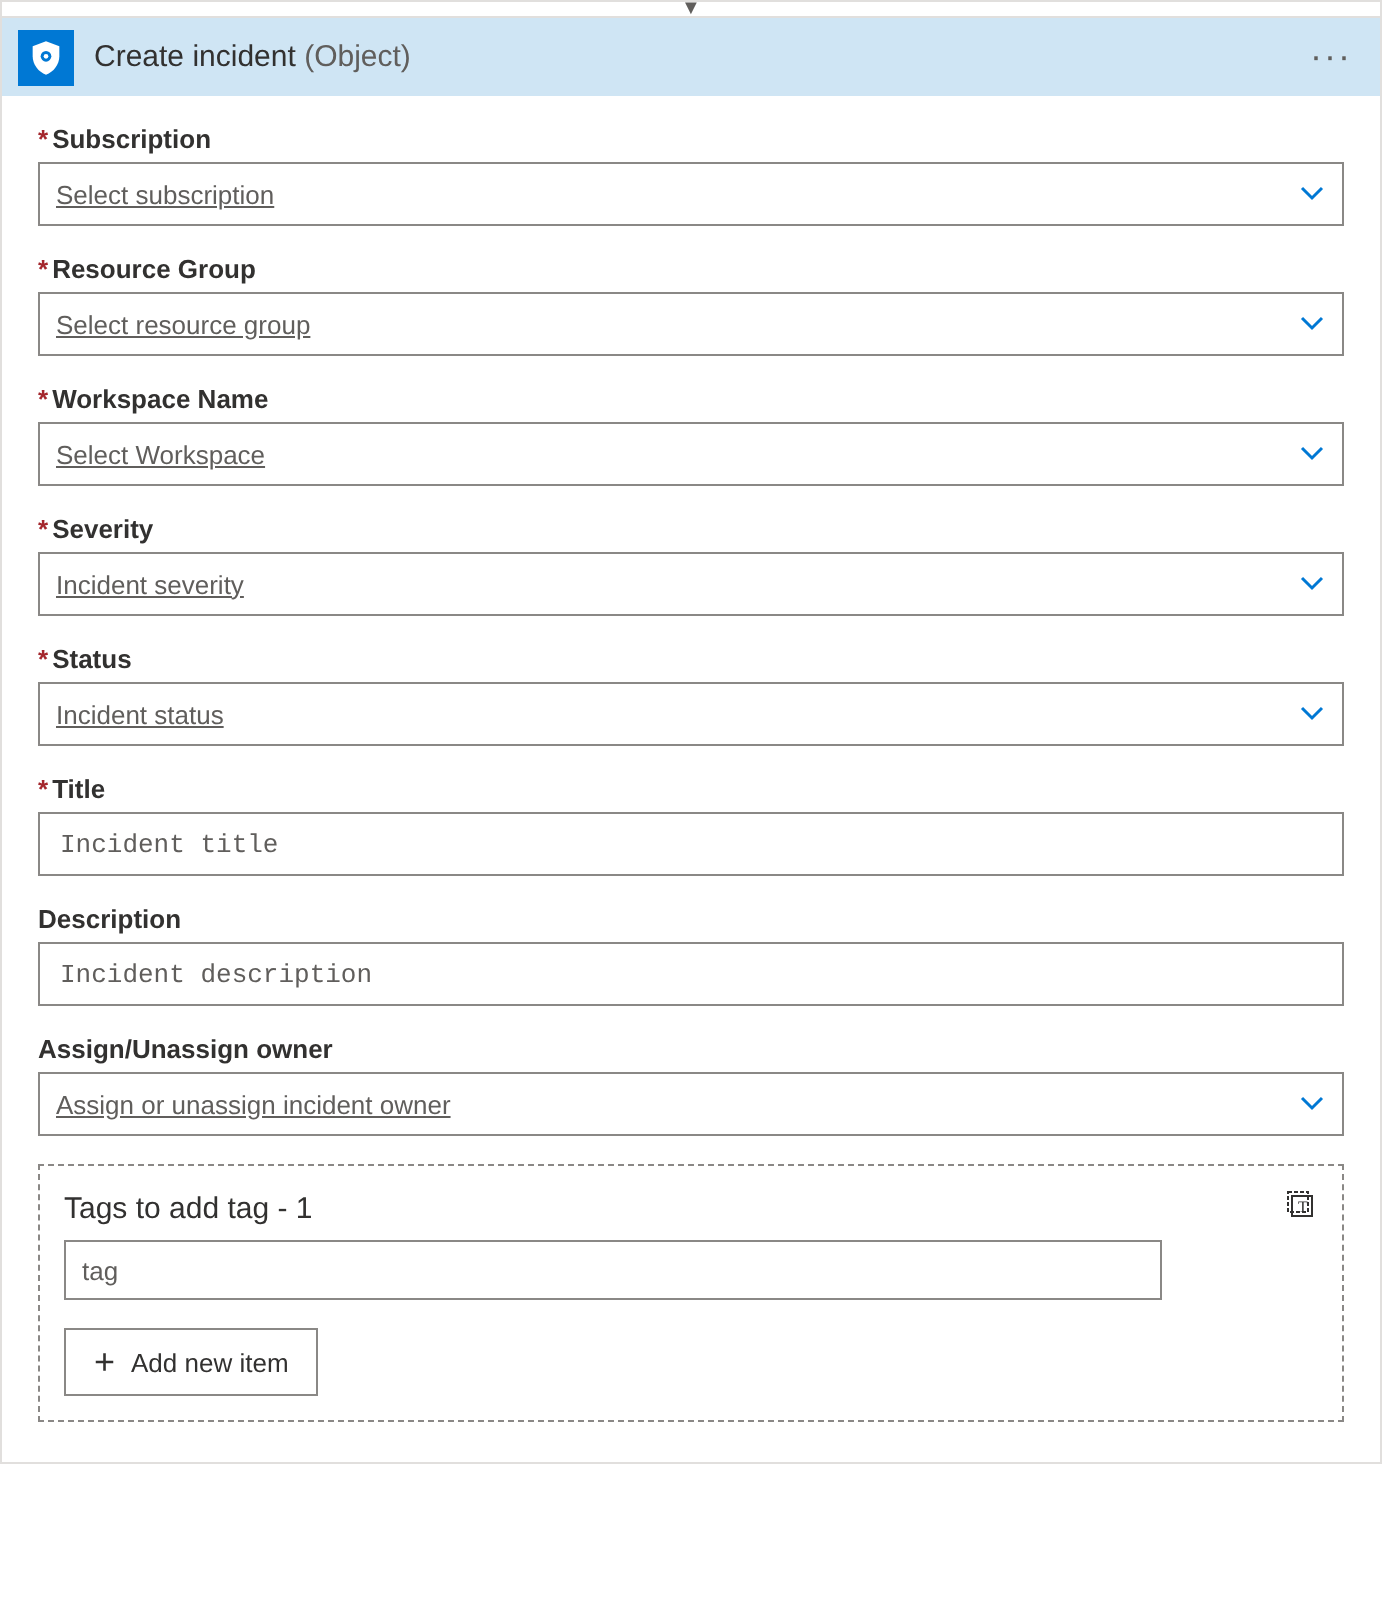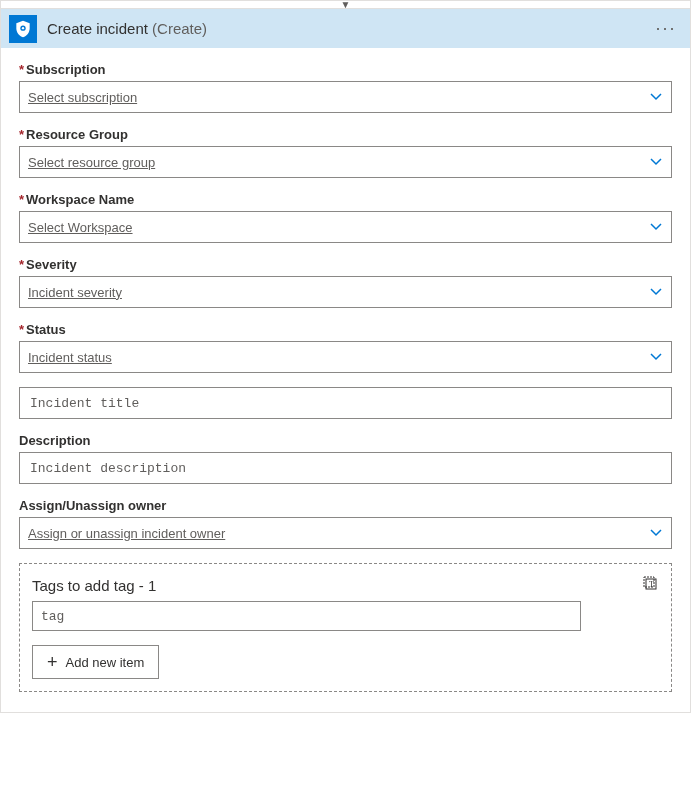--- a/index.html
+++ b/index.html
@@ -135,21 +135,21 @@
     color: #323130;
     cursor: pointer;
   }
   .tag-input {
     width: calc(100% - 78px);
     height: 30px;
     border: 1px solid #8a8886;
     padding: 0 8px;
     font-size: 13px;
     color: #a16207;
-    font-family: Liberation Mono, monospace;
+    font-family: Liberation Sans, sans-serif;
   }
   .tag-input::placeholder { color: #605e5c; }
   .add-item-btn {
     margin-top: 14px;
     height: 34px;
     border: 1px solid #8a8886;
     background: #ffffff;
     display: inline-flex;
     align-items: center;
     padding: 0 14px;
@@ -174,21 +174,21 @@
   <div class="header-bar">
     <div class="header-icon">
       <svg viewBox="0 0 24 24" width="20" height="20">
         <path fill="#ffffff" d="M12 2 L20 5 V11 C20 16 16.5 20.5 12 22 C7.5 20.5 4 16 4 11 V5 Z"></path>
         <circle cx="12" cy="11" r="3.2" fill="#0078d4"></circle>
         <circle cx="12" cy="11" r="1.4" fill="#ffffff"></circle>
       </svg>
     </div>
     <div class="header-title">
       <span>Create incident</span>
-      <span class="preview">(Create)</span>
+      <span class="preview">(Object)</span>
     </div>
     <div class="more-btn">···</div>
   </div>
 
   <div class="form-body">
 
     <div class="form-row">
       <label class="field-label"><span class="req">*</span><span>Subscription</span></label>
       <div class="control">
         <span class="placeholder">Select subscription</span>
@@ -242,20 +242,21 @@
         <span class="placeholder">Incident status</span>
         <span class="chev">
             <svg width="12" height="12" viewBox="0 0 12 12">
               <path d="M1 3 L6 8 L11 3" stroke="#0078d4" stroke-width="1.5" fill="none"></path>
             </svg>
           </span>
       </div>
     </div>
 
     <div class="form-row">
+      <label class="field-label"><span class="req">*</span><span>Title</span></label>
       <div class="control">
         <input class="inner" type="text" placeholder="Incident title" style="">
       </div>
     </div>
 
     <div class="form-row">
       <label class="field-label">Description</label>
       <div class="control">
         <input class="inner" type="text" placeholder="Incident description" style="">
       </div>

